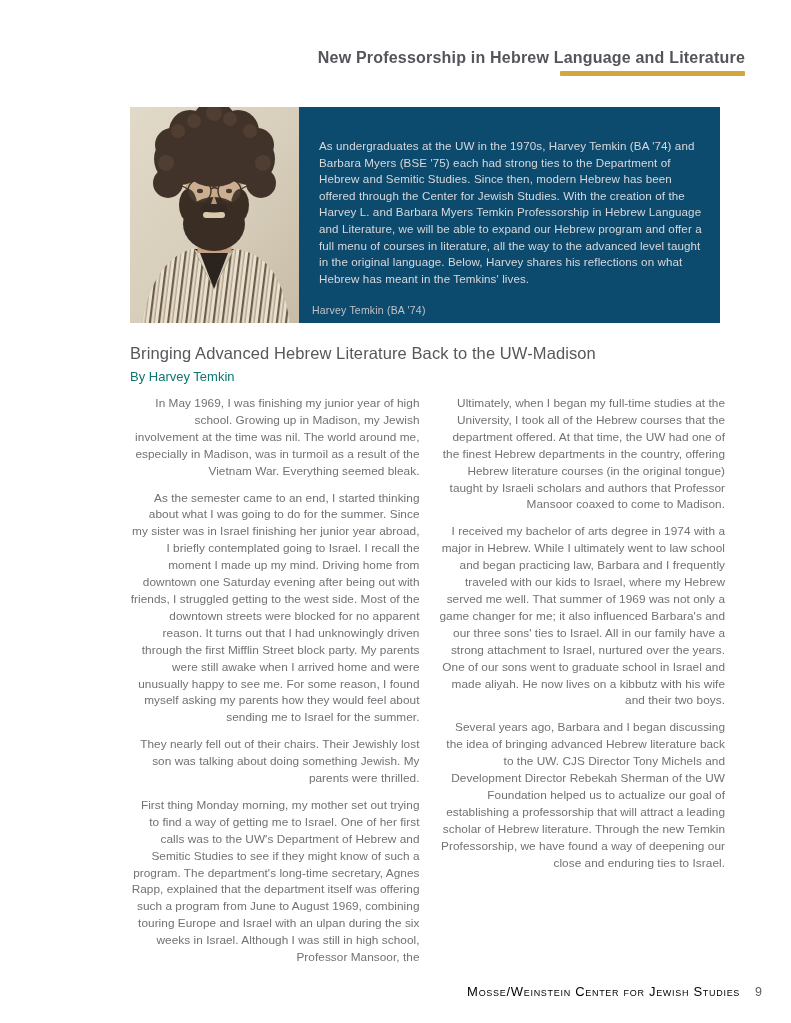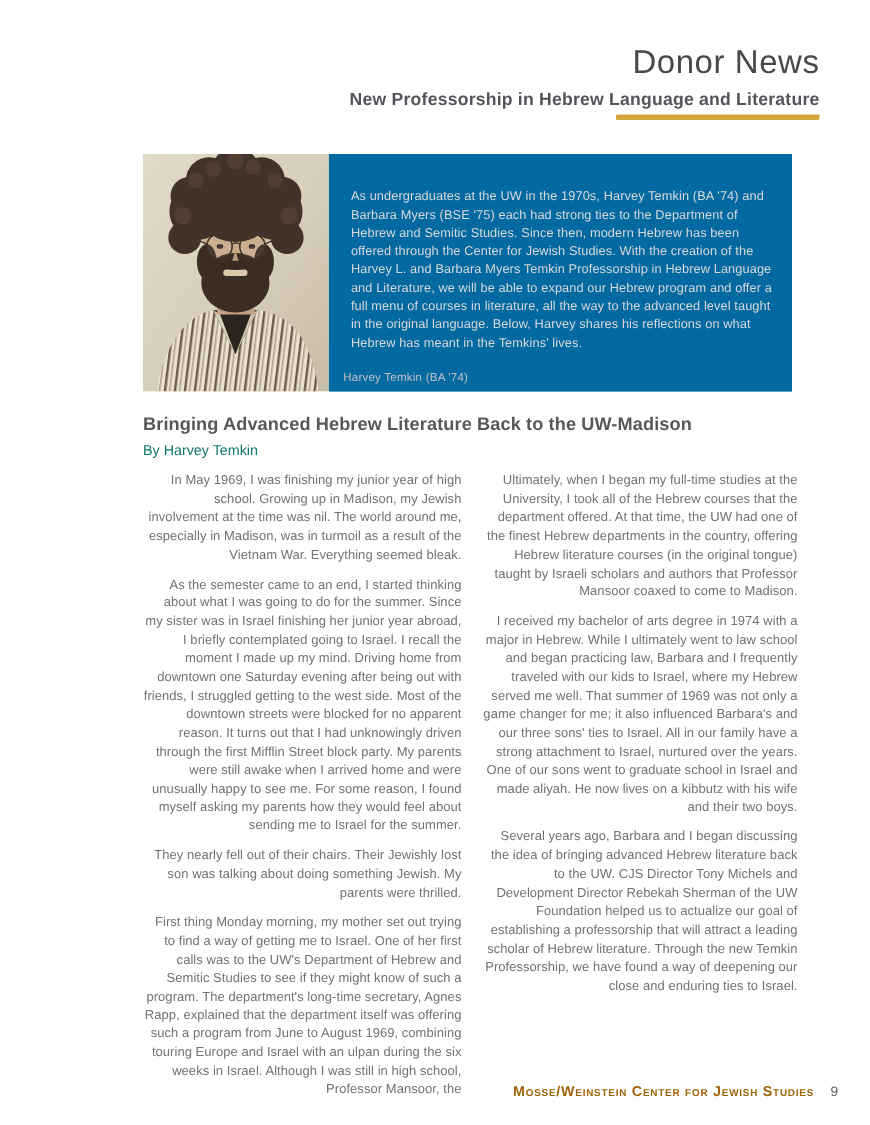--- a/index.html
+++ b/index.html
@@ -21,57 +21,56 @@
     width:185px;height:5px;background:#d3a73e;margin:4px 0 0 auto;border-radius:1px;
   }
   
   .feature{
     margin:31px 71px 0 130px;display:flex;height:216px;
   }
   .photo{
     width:169px;height:216px;flex:none;display:block;
   }
   .intro-box{
-    flex:1;background:#0369a1;position:relative;
+    flex:1;background:#0c4a6e;position:relative;
     padding:31px 16px 0 20px;box-sizing:border-box;
   }
   .intro-text{
     font-size:11.6px;line-height:16.6px;color:#d8d8db;letter-spacing:0.1px;
   }
   .caption{
     position:absolute;left:13px;bottom:7px;
     font-size:10.5px;color:#c2c2c7;letter-spacing:0.2px;
   }
   
   .article{margin:21px 66px 0 130px;}
   .heading{
-    font-size:16.5px;font-weight:700;color:#57575c;letter-spacing:0.1px;
+    font-size:16.5px;font-weight:400;color:#57575c;letter-spacing:0.1px;
   }
   .byline{margin-top:6px;font-size:13px;color:#0f766e;}
   .columns{display:flex;gap:16px;margin-top:11px;}
   .col{flex:1;min-width:0;text-align:right;}
   .col p{
     margin:0 0 10px 0;font-size:11.8px;line-height:16.9px;color:#717176;
     letter-spacing:0.05px;
   }
   
   .footer{
     position:absolute;right:29px;top:984px;
     display:flex;align-items:baseline;gap:15px;
   }
   .footer-text{
-    font-variant:small-caps;font-size:13px;letter-spacing:0.7px;color:#a16207;font-weight:bold;
+    font-variant:small-caps;font-size:13px;letter-spacing:0.7px;color:#000000;
   }
   .page-num{font-size:12.5px;color:#5e5e63;}
 </style>
 </head>
 <body>
 
 <div class="header">
-  <div class="title">Donor News</div>
   <div class="subtitle">New Professorship in Hebrew Language and Literature</div>
   <div class="accent-bar"></div>
 </div>
 
 <div class="feature">
   <svg class="photo" viewBox="0 0 169 216" aria-hidden="true">
     <defs>
       <linearGradient id="bgGrad" x1="0" y1="0" x2="1" y2="1">
         <stop offset="0" stop-color="#e2dac9"></stop>
         <stop offset="0.55" stop-color="#d6cdba"></stop>

